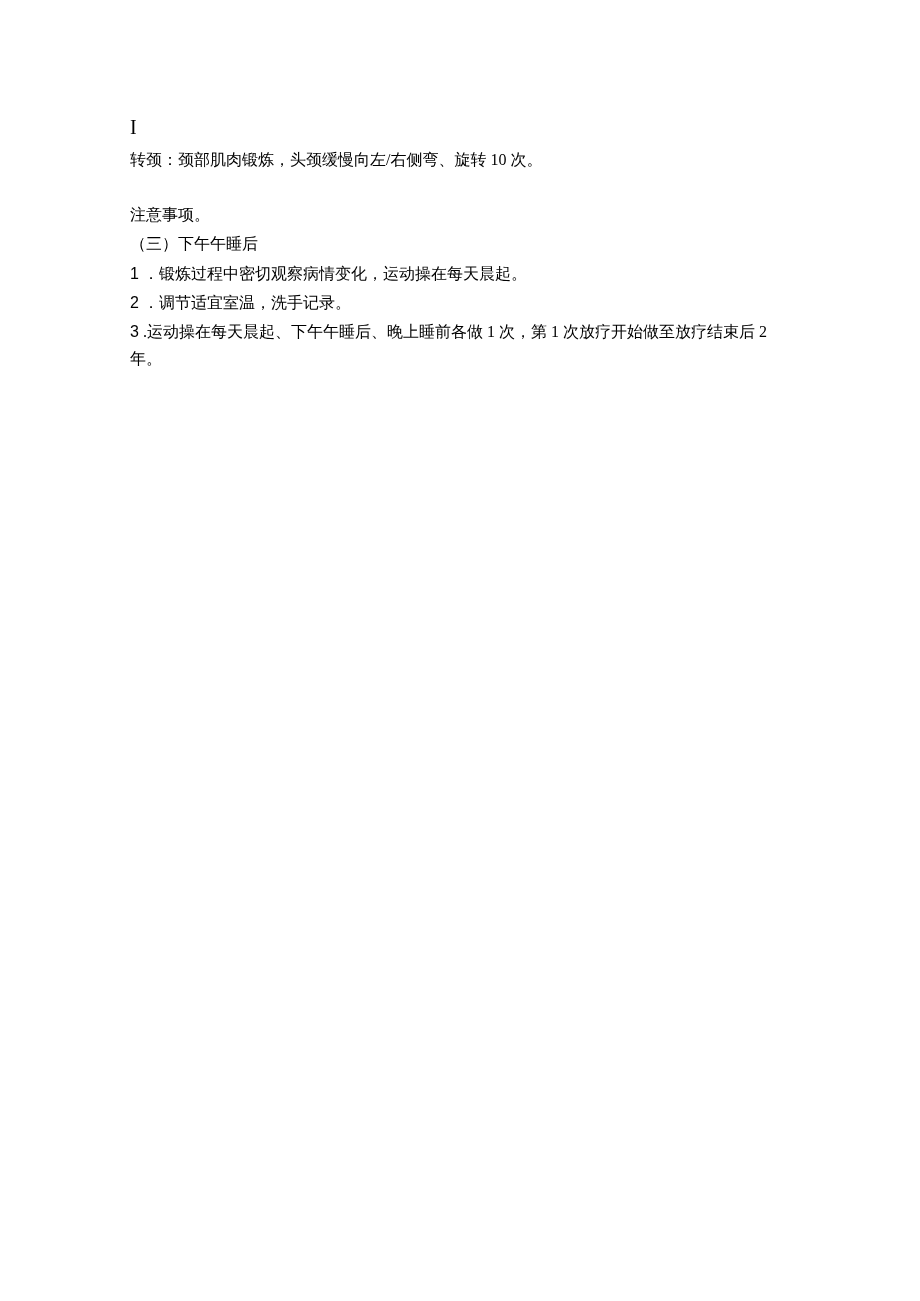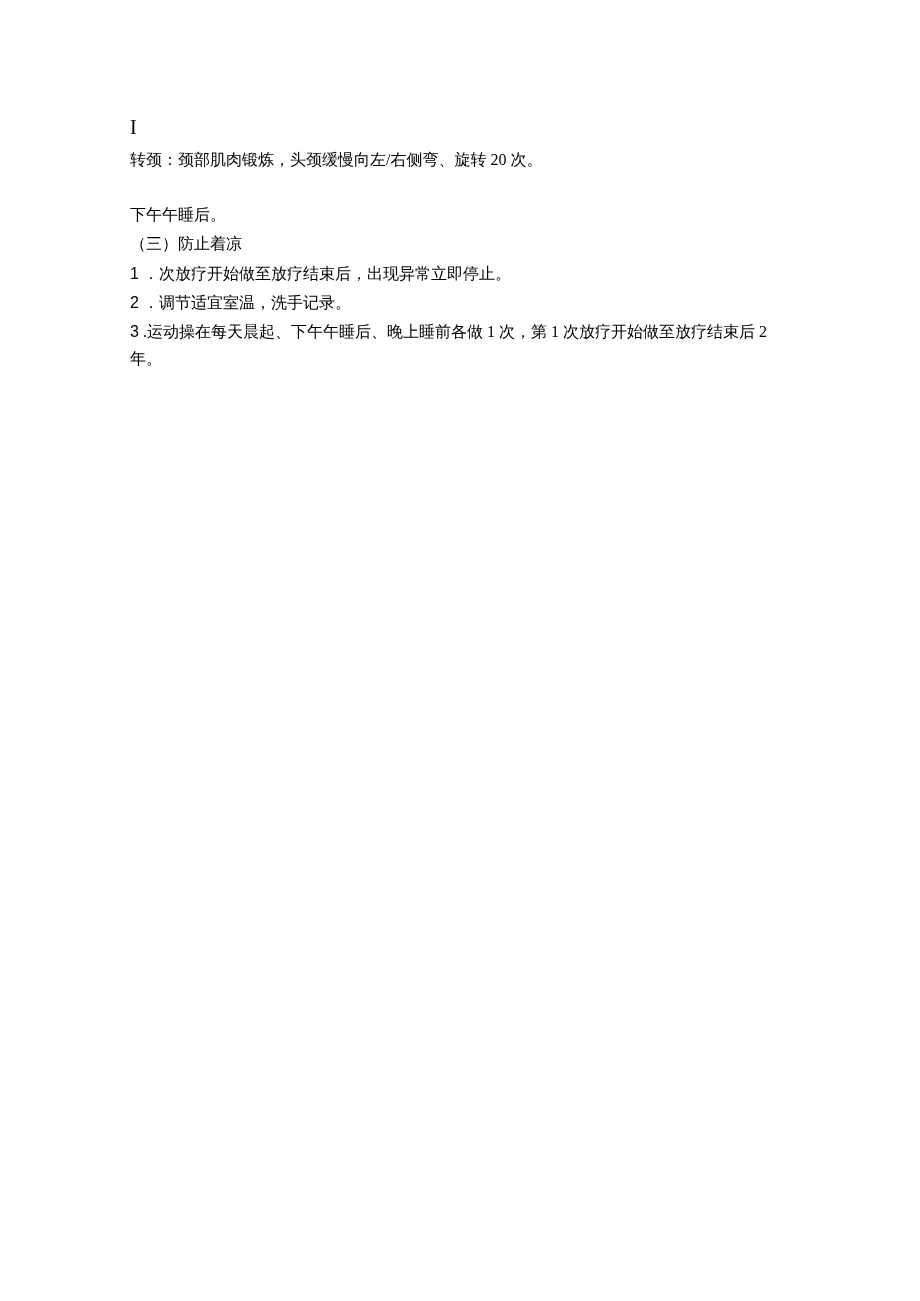--- a/index.html
+++ b/index.html
@@ -33,30 +33,30 @@
     }
     .num {
       font-family: Arial, "Helvetica Neue", sans-serif;
     }
   </style>
 </head>
 <body>
 
 <div class="section-marker">I</div>
 
-<div class="paragraph">转颈：颈部肌肉锻炼，头颈缓慢向左/右侧弯、旋转 20 次。</div>
+<div class="paragraph">转颈：颈部肌肉锻炼，头颈缓慢向左/右侧弯、旋转 10 次。</div>
 
 <div class="spacer"></div>
 
-<div class="paragraph">下午午睡后。</div>
+<div class="paragraph">注意事项。</div>
 
-<div class="paragraph">（三）防止着凉</div>
+<div class="paragraph">（三）下午午睡后</div>
 
 <div class="numbered-item">
-  <span class="num">1</span><span> ．</span><span>次放疗开始做至放疗结束后，出现异常立即停止。</span>
+  <span class="num">1</span><span> ．</span><span>锻炼过程中密切观察病情变化，运动操在每天晨起。</span>
 </div>
 
 <div class="numbered-item">
   <span class="num">2</span><span> ．</span><span>调节适宜室温，洗手记录。</span>
 </div>
 
 <div class="numbered-item">
   <span class="num">3</span><span> .</span><span>运动操在每天晨起、下午午睡后、晚上睡前各做 1 次，第 1 次放疗开始做至放疗结束后 2 年。</span>
 </div>
 

